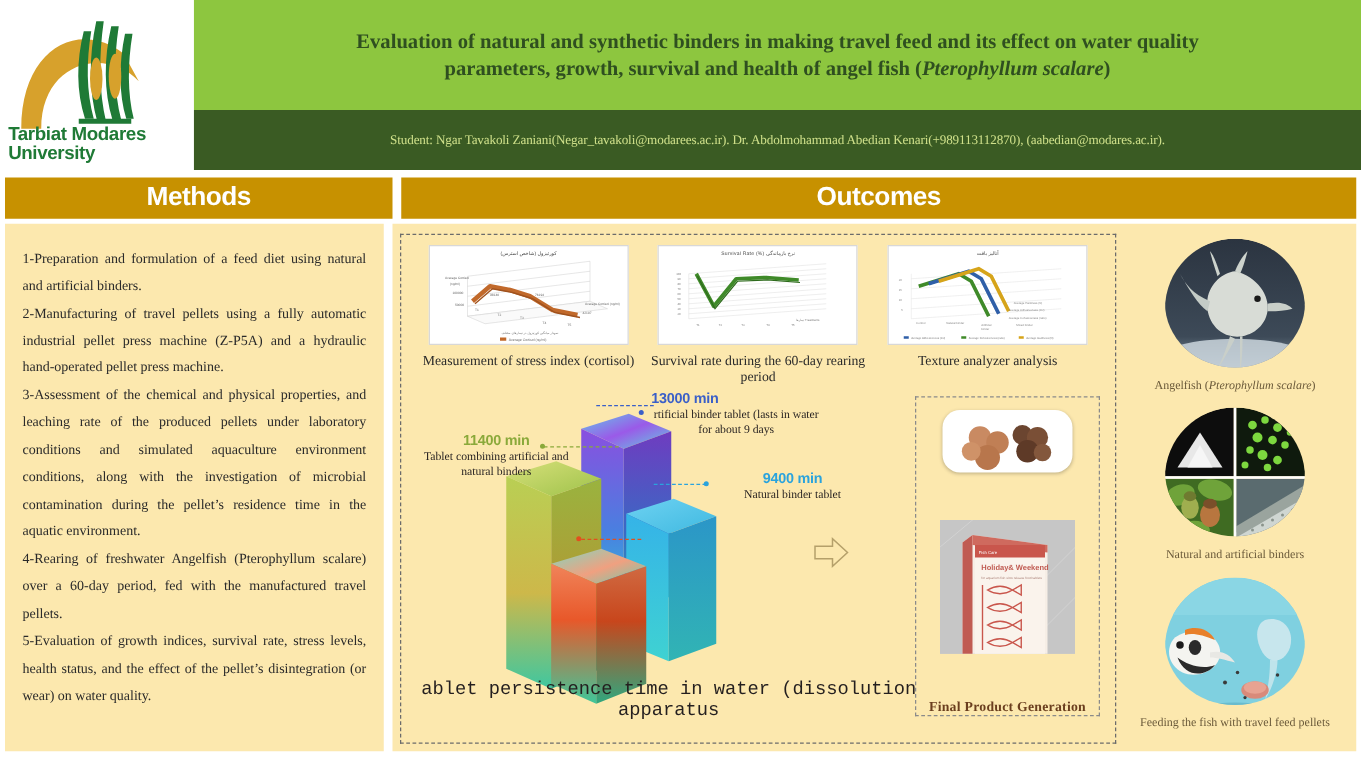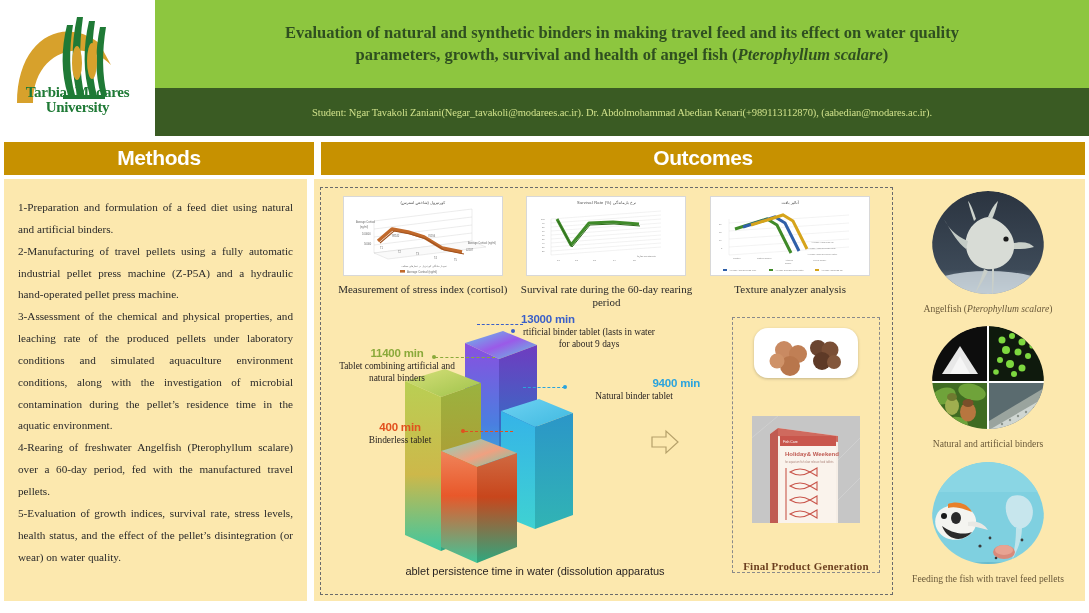--- a/index.html
+++ b/index.html
@@ -13,23 +13,23 @@
 
   
   .header { display: flex; height: 136px; width: 1089px; }
   .logo-box {
     width: 155px; height: 136px; background:#fff;
     display:flex; align-items:center; justify-content:center;
     position: relative;
   }
   .logo-wrap { position:relative; width: 142px; height: 130px; }
   .logo-name {
-    position:absolute; left:0; right:0; bottom:17px;
-    text-align:center; color:#1f7a36; font-weight:bold;
-    font-family:Liberation Serif, serif; line-height:1.05;
+    position:absolute; left:0; right:0; bottom:2px;
+    color:#1f7a36; font-weight:bold;
+    font-family:Liberation Sans, sans-serif; line-height:1.05;
   }
   .logo-name .l1 { font-size: 15px; letter-spacing:-0.3px; display:block;}
   .logo-name .l2 { font-size: 15px; letter-spacing:-0.3px; display:block;}
 
   .header-right { flex:1; display:flex; flex-direction:column; }
   .title-band {
     background:#8cc63f; background:#8DC63F;
     height: 88px; display:flex; align-items:center; justify-content:center;
     padding: 4px 22px;
   }
@@ -109,21 +109,21 @@
   }
   .callout .desc {
     font-size:9.4px; color:#241f1f; line-height:1.22; display:block; margin-top:2px;
     font-family:"Liberation Serif", serif;
   }
   .dot { width:4px; height:4px; border-radius:50%; display:inline-block; }
   .leader { position:absolute; border-top:1px dashed; height:0; }
 
   .axis-caption {
     position:absolute; bottom:2px; left:0; width:420px; text-align:center;
-    font-size:11px; color:#241f1f; font-family:Liberation Sans, sans-serif;
+    font-size:15px; color:#241f1f; font-family:Liberation Mono, monospace;
   }
 
   
   .final-panel {
     position:absolute; right:8px; top:6px; width:148px; height:256px;
     border:1.4px dashed #8a8a8a; background:#FCE8AE;
     display:flex; flex-direction:column; align-items:center; padding-top:10px;gap:28px;
   }
   .pellet-card {
     width:104px; height:60px; background:#fff; border-radius:14px;
@@ -437,30 +437,26 @@
           <div class="leader" style="left:152px; top:13px; width:46px; border-color:#3a5fc8;"></div>
 
           <div class="callout" style="left:4px; top:36px; width:136px; text-align:center;">
             <span class="val" style="color:#8aa93a;">11400 min</span>
             <span class="desc">Tablet combining artificial and natural binders</span>
           </div>
           <div class="leader" style="left:110px; top:46px; width:60px; border-color:#8aa93a;"></div>
           <span class="dot" style="position:absolute;left:107px;top:44px;background:#8aa93a;"></span>
 
           <div class="callout" style="left:243px; top:66px; width:132px; text-align:center;">
-            <span class="val" style="color:#2aa3dd;text-align:right;">9400 min</span>
+            <span class="val" style="color:#2aa3dd;">9400 min</span>
             <span class="desc">Natural binder tablet</span>
           </div>
           <div class="leader" style="left:198px; top:76px; width:42px; border-color:#2aa3dd;"></div>
           <span class="dot" style="position:absolute;left:238px;top:74px;background:#2aa3dd;"></span>
 
-          <div class="callout" style="left:12px; top:110px; width:126px; text-align:center;">
-            <span class="val" style="color:#e2501e;">400 min</span>
-            <span class="desc">Binderless tablet</span>
-          </div>
           <div class="leader" style="left:140px; top:120px; width:48px; border-color:#e2501e;"></div>
           <span class="dot" style="position:absolute;left:136px;top:118px;background:#e2501e;"></span>
 
           <div class="axis-caption">ablet persistence time in water (dissolution apparatus</div>
 
           <svg width="30" height="26" style="position:absolute;left:325px;top:118px;">
             <polygon points="2,8 16,8 16,2 28,13 16,24 16,18 2,18" fill="#FCE8AE" stroke="#b5a06a" stroke-width="1.2"></polygon>
           </svg>
 
           <div class="final-panel">

